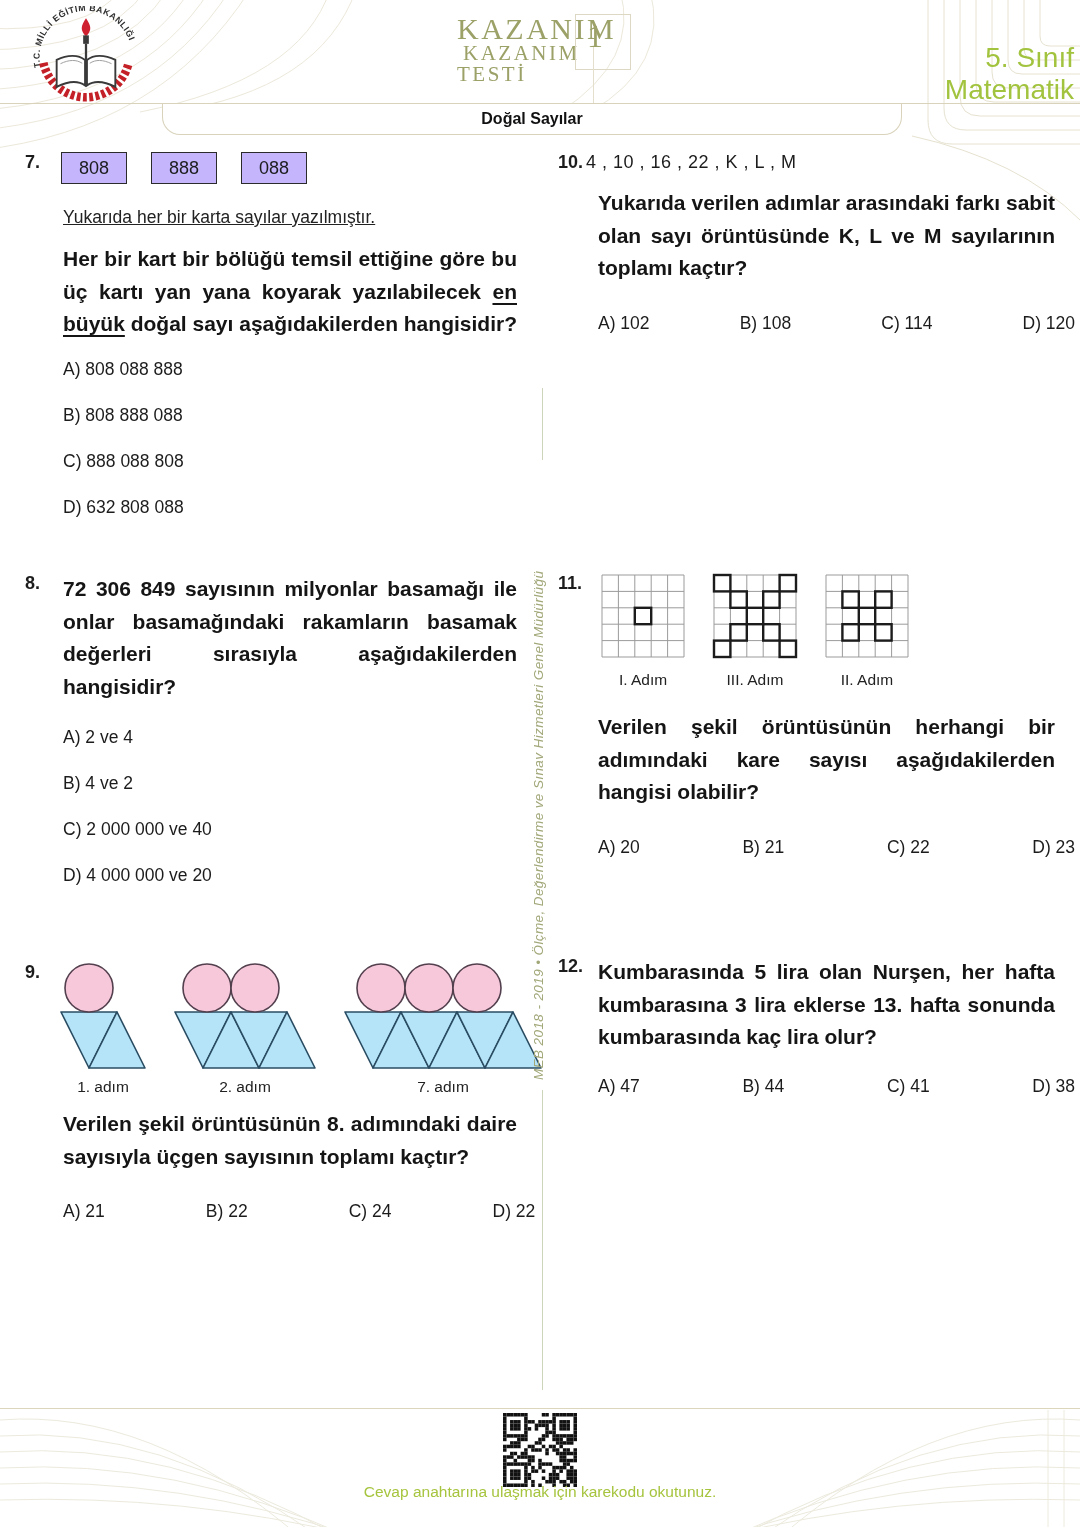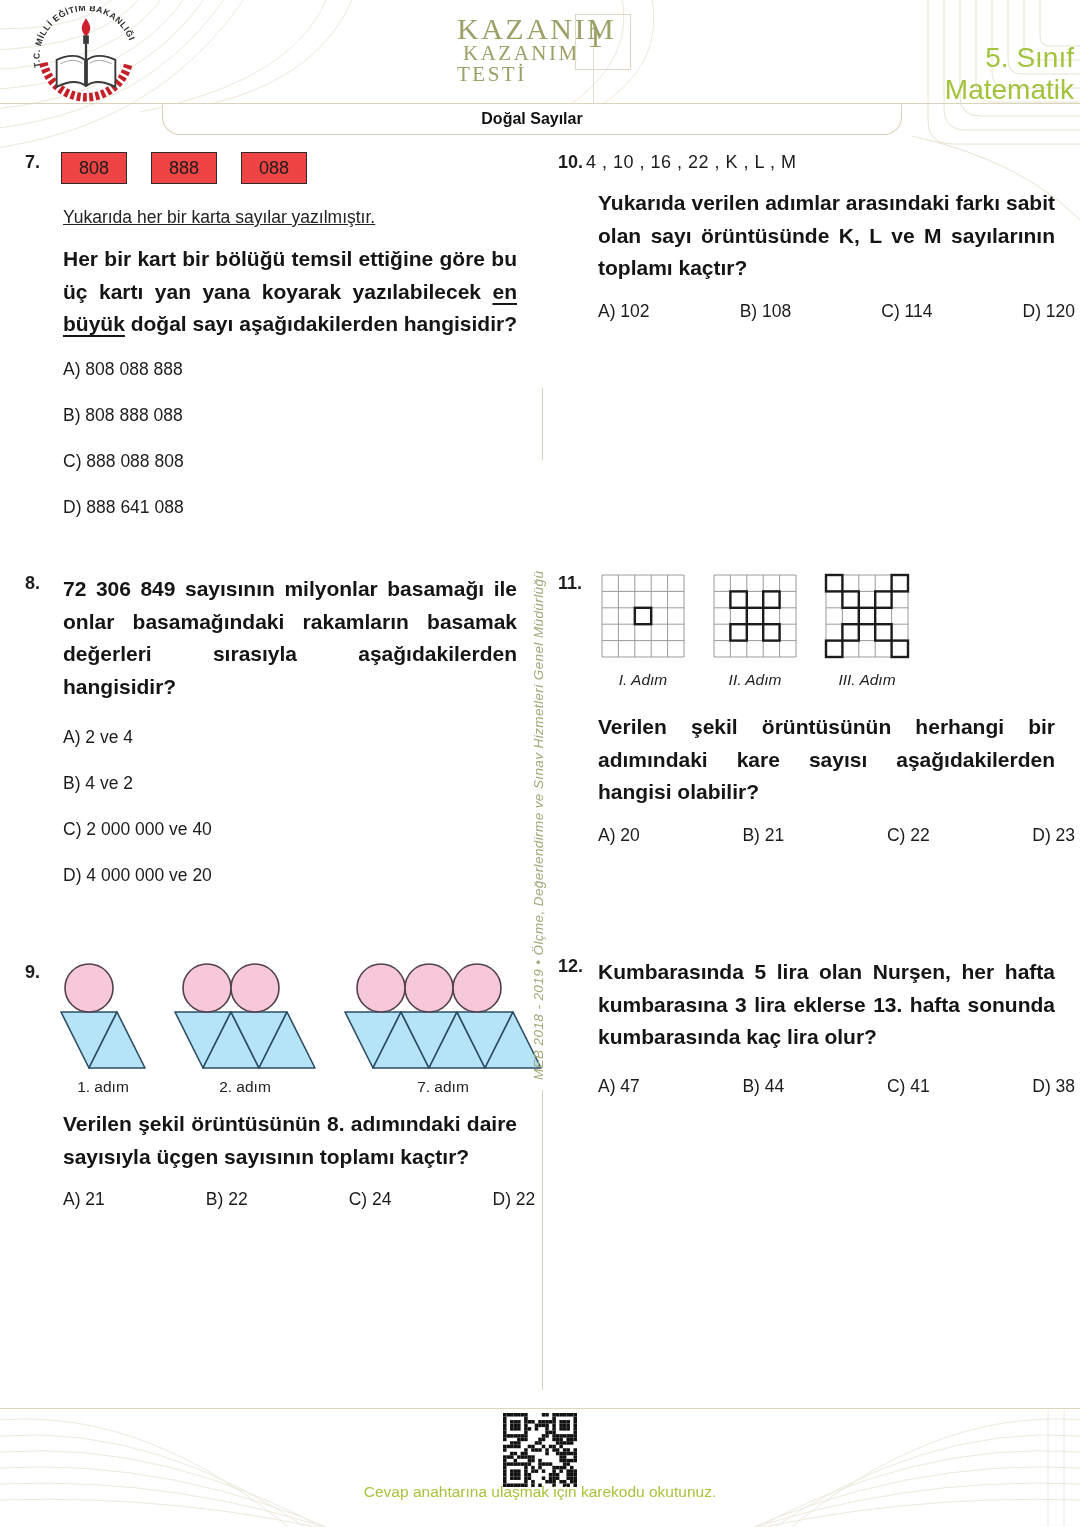--- a/index.html
+++ b/index.html
@@ -29,32 +29,32 @@
   .col-left{left:25px;}
   .col-right{left:558px;width:497px;}
   .qblock{position:absolute;left:0;width:100%;}
   .qnum{position:absolute;left:0;top:0;font-weight:bold;font-size:18px;}
   .indent{margin-left:38px;}
   .indent-r{margin-left:40px;}
   .stem{font-weight:bold;font-size:21px;line-height:1.55;text-align:justify;color:#151515;}
   .plain{font-size:17.5px;line-height:1.5;color:#222;}
   .uline{text-decoration:underline;text-underline-offset:4px;text-decoration-thickness:1.5px;}
   .opts2{display:grid;grid-template-columns:1fr;row-gap:25px;font-size:17.5px;margin-top:18px;}
-  .opts4{display:flex;justify-content:space-between;width:96%;font-size:17.5px;margin-top:16px;}
+  .opts4{display:flex;justify-content:space-between;width:96%;font-size:17.5px;margin-top:28px;}
   .cards{display:flex;gap:24px;margin-left:36px;}
   .card{width:64px;height:30px;border:1.6px solid #2b2b2b;display:flex;align-items:center;justify-content:center;
-        font-size:18px;background:#ef4444;}
+        font-size:18px;background:#c4b5fd;}
   .seq{font-size:18px;margin-left:28px;letter-spacing:0.5px;}
 
   
   .figrow{display:flex;align-items:flex-end;}
   .figstep{text-align:center;margin-right:26px;display:inline-block;}
   .fig-label{font-size:15.5px;color:#222;margin-top:4px;}
   .gridrow{display:flex;align-items:flex-start;margin-left:42px;gap:26px;}
-  .gridstep{text-align:center;font-style:italic;}
+  .gridstep{text-align:center;}
   .gridstep .fig-label{margin-top:8px;}
 
   
   .vline{position:absolute;width:1px;background:#ccd4b9;z-index:1;}
   .vcredit{position:absolute;left:529px;top:1080px;width:612px;height:20px;line-height:20px;
            transform:rotate(-90deg);transform-origin:0 0;font-style:italic;font-size:13.5px;
            color:#a3a879;letter-spacing:0.4px;white-space:nowrap;z-index:1;}
 
   
   .foot-rule{left:0;top:1408px;width:1080px;height:1px;background:#dcd6bd;}
@@ -151,21 +151,21 @@
         <div class="card">808</div>
         <div class="card">888</div>
         <div class="card">088</div>
       </div>
       <div class="plain indent" style="margin-top:20px;text-decoration:underline;">Yukarıda her bir karta sayılar yazılmıştır.</div>
       <div class="stem indent" style="margin-top:13px;"><span>Her bir kart bir bölüğü temsil ettiğine göre bu üç kartı yan yana koyarak yazılabilecek </span><span class="uline">en büyük</span><span> doğal sayı aşağıdakilerden hangisidir?</span></div>
       <div class="opts2 indent">
         <span>A) 808 088 888</span>
         <span>B) 808 888 088</span>
         <span>C) 888 088 808</span>
-        <span>D) 888 641 088</span>
+        <span>D) 632 808 088</span>
       </div>
     </div>
 
     <div class="qblock" style="top:423px;">
       <div class="qnum">8.</div>
       <div class="stem indent">72 306 849 sayısının milyonlar basamağı ile onlar basamağındaki rakamların basamak değerleri sırasıyla aşağıdakilerden hangisidir?</div>
       <div class="opts2 indent" style="margin-top:24px;">
         <span>A) 2 ve 4</span>
         <span>B) 4 ve 2</span>
         <span>C) 2 000 000 ve 40</span>
@@ -254,51 +254,51 @@
               <line x1="2" y1="18.4" x2="84" y2="18.4" stroke="#9b9b9b" stroke-width="1"></line>
               <line x1="18.4" y1="2" x2="18.4" y2="84" stroke="#9b9b9b" stroke-width="1"></line>
               <line x1="2" y1="34.8" x2="84" y2="34.8" stroke="#9b9b9b" stroke-width="1"></line>
               <line x1="34.8" y1="2" x2="34.8" y2="84" stroke="#9b9b9b" stroke-width="1"></line>
               <line x1="2" y1="51.199999999999996" x2="84" y2="51.199999999999996" stroke="#9b9b9b" stroke-width="1"></line>
               <line x1="51.199999999999996" y1="2" x2="51.199999999999996" y2="84" stroke="#9b9b9b" stroke-width="1"></line>
               <line x1="2" y1="67.6" x2="84" y2="67.6" stroke="#9b9b9b" stroke-width="1"></line>
               <line x1="67.6" y1="2" x2="67.6" y2="84" stroke="#9b9b9b" stroke-width="1"></line>
               <line x1="2" y1="84" x2="84" y2="84" stroke="#9b9b9b" stroke-width="1"></line>
               <line x1="84" y1="2" x2="84" y2="84" stroke="#9b9b9b" stroke-width="1"></line>
+              <rect x="2" y="2" width="16.4" height="16.4" fill="none" stroke="#1c1c1c" stroke-width="2.4"></rect>
+              <rect x="67.6" y="2" width="16.4" height="16.4" fill="none" stroke="#1c1c1c" stroke-width="2.4"></rect>
               <rect x="18.4" y="18.4" width="16.4" height="16.4" fill="none" stroke="#1c1c1c" stroke-width="2.4"></rect>
               <rect x="51.199999999999996" y="18.4" width="16.4" height="16.4" fill="none" stroke="#1c1c1c" stroke-width="2.4"></rect>
               <rect x="34.8" y="34.8" width="16.4" height="16.4" fill="none" stroke="#1c1c1c" stroke-width="2.4"></rect>
               <rect x="18.4" y="51.199999999999996" width="16.4" height="16.4" fill="none" stroke="#1c1c1c" stroke-width="2.4"></rect>
               <rect x="51.199999999999996" y="51.199999999999996" width="16.4" height="16.4" fill="none" stroke="#1c1c1c" stroke-width="2.4"></rect>
+              <rect x="2" y="67.6" width="16.4" height="16.4" fill="none" stroke="#1c1c1c" stroke-width="2.4"></rect>
+              <rect x="67.6" y="67.6" width="16.4" height="16.4" fill="none" stroke="#1c1c1c" stroke-width="2.4"></rect>
             </svg>
-      <div class="fig-label">II. Adım</div></div>
+      <div class="fig-label">III. Adım</div></div>
           <div class="gridstep"><svg width="86" height="86" viewBox="0 0 86 86">
               <line x1="2" y1="2" x2="84" y2="2" stroke="#9b9b9b" stroke-width="1"></line>
               <line x1="2" y1="2" x2="2" y2="84" stroke="#9b9b9b" stroke-width="1"></line>
               <line x1="2" y1="18.4" x2="84" y2="18.4" stroke="#9b9b9b" stroke-width="1"></line>
               <line x1="18.4" y1="2" x2="18.4" y2="84" stroke="#9b9b9b" stroke-width="1"></line>
               <line x1="2" y1="34.8" x2="84" y2="34.8" stroke="#9b9b9b" stroke-width="1"></line>
               <line x1="34.8" y1="2" x2="34.8" y2="84" stroke="#9b9b9b" stroke-width="1"></line>
               <line x1="2" y1="51.199999999999996" x2="84" y2="51.199999999999996" stroke="#9b9b9b" stroke-width="1"></line>
               <line x1="51.199999999999996" y1="2" x2="51.199999999999996" y2="84" stroke="#9b9b9b" stroke-width="1"></line>
               <line x1="2" y1="67.6" x2="84" y2="67.6" stroke="#9b9b9b" stroke-width="1"></line>
               <line x1="67.6" y1="2" x2="67.6" y2="84" stroke="#9b9b9b" stroke-width="1"></line>
               <line x1="2" y1="84" x2="84" y2="84" stroke="#9b9b9b" stroke-width="1"></line>
               <line x1="84" y1="2" x2="84" y2="84" stroke="#9b9b9b" stroke-width="1"></line>
-              <rect x="2" y="2" width="16.4" height="16.4" fill="none" stroke="#1c1c1c" stroke-width="2.4"></rect>
-              <rect x="67.6" y="2" width="16.4" height="16.4" fill="none" stroke="#1c1c1c" stroke-width="2.4"></rect>
               <rect x="18.4" y="18.4" width="16.4" height="16.4" fill="none" stroke="#1c1c1c" stroke-width="2.4"></rect>
               <rect x="51.199999999999996" y="18.4" width="16.4" height="16.4" fill="none" stroke="#1c1c1c" stroke-width="2.4"></rect>
               <rect x="34.8" y="34.8" width="16.4" height="16.4" fill="none" stroke="#1c1c1c" stroke-width="2.4"></rect>
               <rect x="18.4" y="51.199999999999996" width="16.4" height="16.4" fill="none" stroke="#1c1c1c" stroke-width="2.4"></rect>
               <rect x="51.199999999999996" y="51.199999999999996" width="16.4" height="16.4" fill="none" stroke="#1c1c1c" stroke-width="2.4"></rect>
-              <rect x="2" y="67.6" width="16.4" height="16.4" fill="none" stroke="#1c1c1c" stroke-width="2.4"></rect>
-              <rect x="67.6" y="67.6" width="16.4" height="16.4" fill="none" stroke="#1c1c1c" stroke-width="2.4"></rect>
             </svg>
-      <div class="fig-label">III. Adım</div></div>
+      <div class="fig-label">II. Adım</div></div>
         </div>
       <div class="stem indent-r" style="margin-top:22px;">Verilen şekil örüntüsünün herhangi bir adımındaki kare sayısı aşağıdakilerden hangisi olabilir?</div>
       <div class="opts4 indent-r">
         <span>A) 20</span>
         <span>B) 21</span>
         <span>C) 22</span>
         <span>D) 23</span>
       </div>
     </div>
 

